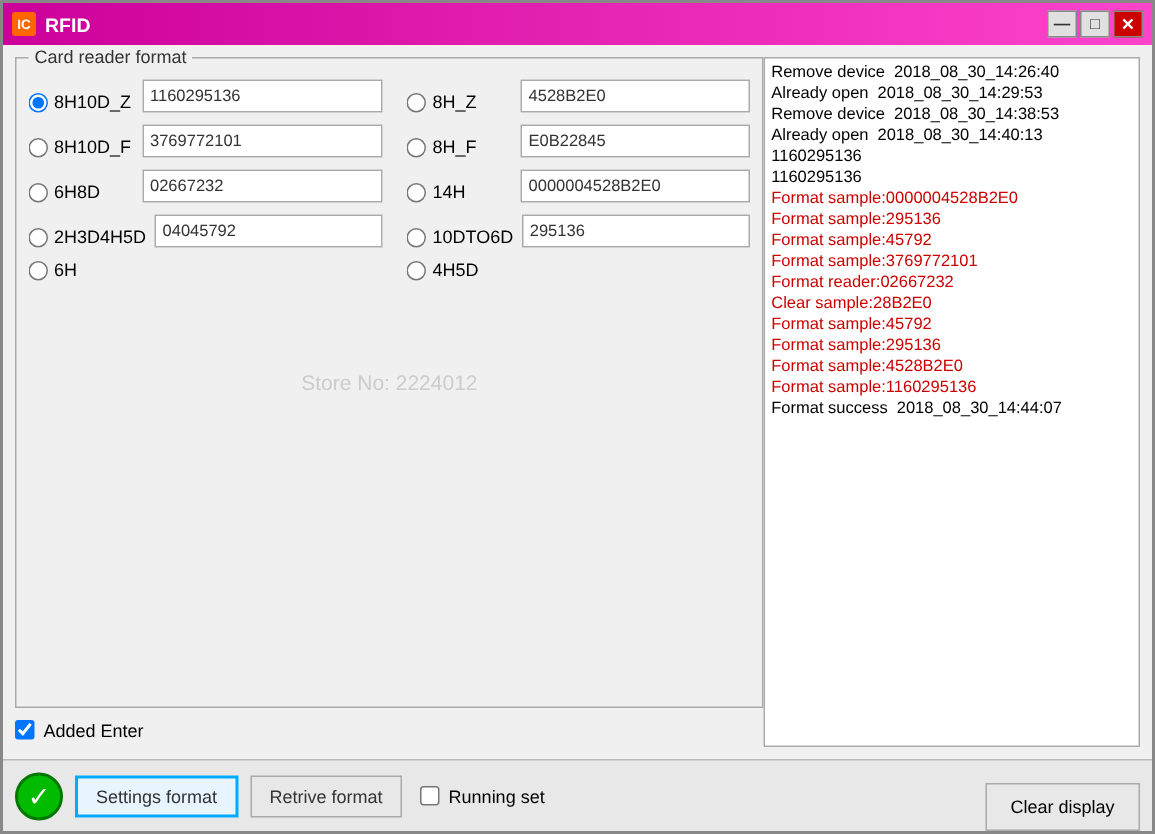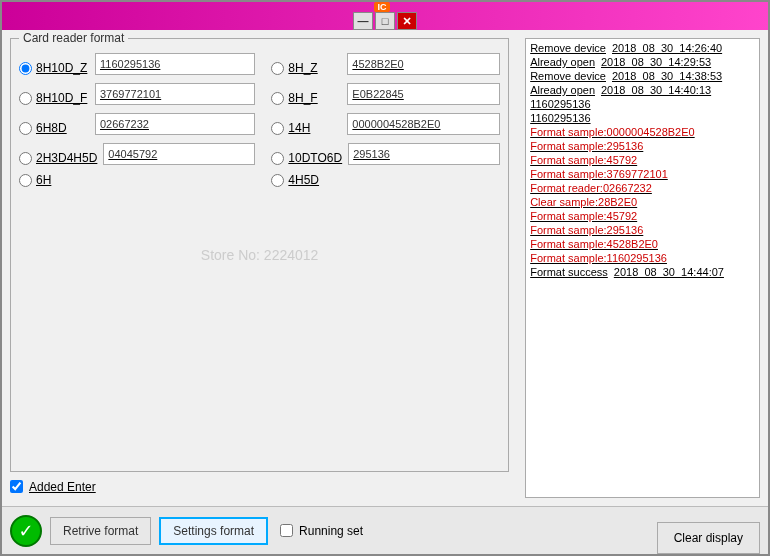--- a/index.html
+++ b/index.html
@@ -22,21 +22,20 @@
     .title-bar {
       background: linear-gradient(to right, #cc0099, #ff44cc);
       height: 28px;
       display: flex;
       align-items: center;
       padding: 0 6px;
       color: white;
       font-weight: bold;
       font-size: 13px;
       flex-shrink: 0;
-      flex-direction: column;
     }
     .title-bar-icon {
       width: 16px;
       height: 16px;
       background: #ff6600;
       border-radius: 2px;
       margin-right: 6px;
       display: flex;
       align-items: center;
       justify-content: center;
@@ -64,23 +63,22 @@
       color: #333;
     }
     .tb-btn.close {
       background: #cc0000;
       color: white;
     }
     .main-content {
       display: flex;
       flex: 1;
       padding: 8px;
-      gap: 16px;
+      gap: 0;
       overflow: hidden;
-      text-decoration: underline;
     }
     .left-panel {
       flex: 1;
       display: flex;
       flex-direction: column;
       gap: 4px;
     }
     .group-box {
       border: 1px solid #aaa;
       padding: 8px;
@@ -236,20 +234,21 @@
       align-self: flex-end;
     }
   </style>
 </head>
 <body>
 
 <div class="window">
 
   <div class="title-bar">
     <div class="title-bar-icon">IC</div>
+    <span class="title-bar-title">RFID</span>
     <div class="title-bar-controls">
       <div class="tb-btn">—</div>
       <div class="tb-btn">□</div>
       <div class="tb-btn close">✕</div>
     </div>
   </div>
 
   <div class="main-content">
 
     <div class="left-panel">
@@ -393,22 +392,22 @@
           <div class="log-entry">
             <span class="log-action success">Format success</span>
             <span class="log-time">2018_08_30_14:44:07</span>
           </div>
         </div>
     </div>
   </div>
 
   <div class="footer">
     <div class="check-icon">✓</div>
+    <button class="btn btn-active">Settings format</button>
     <button class="btn">Retrive format</button>
-    <button class="btn btn-active">Settings format</button>
     <div class="running-set">
       <input type="checkbox" class="checkbox-input" id="running-cb" style="">
       <label for="running-cb">Running set</label>
     </div>
     <div style="flex:1;"></div>
     <button class="clear-btn">Clear display</button>
   </div>
 </div>
 
 </body></html>

